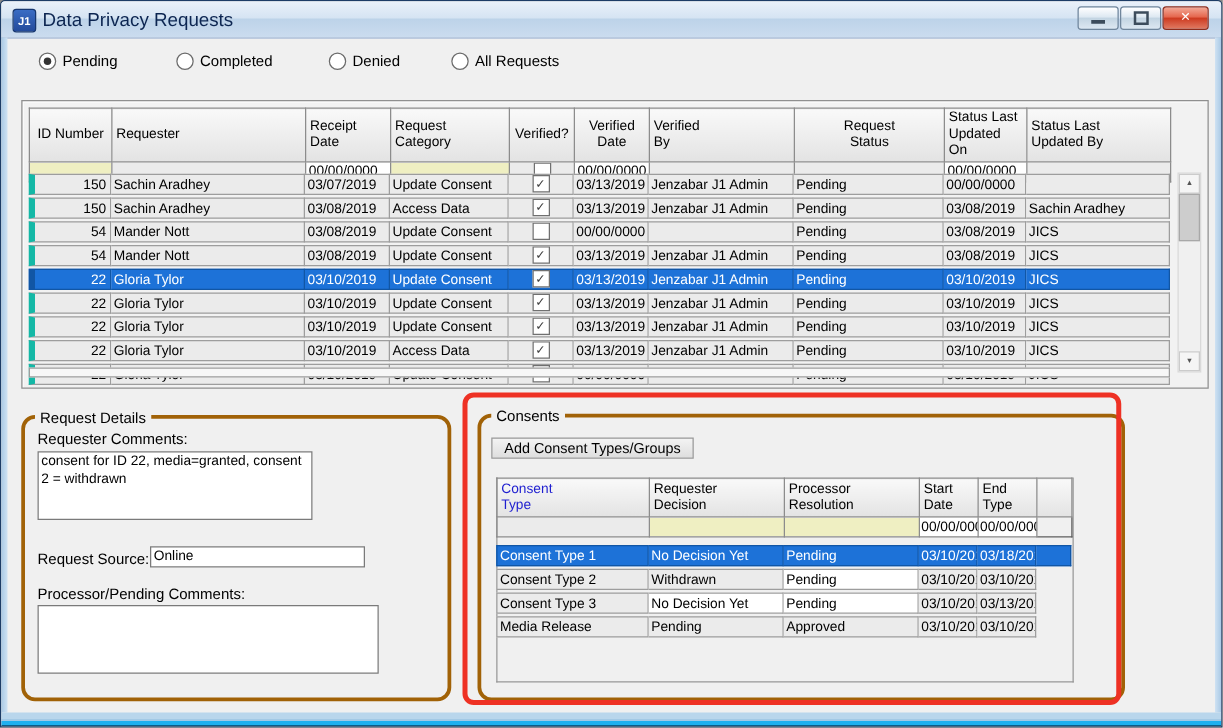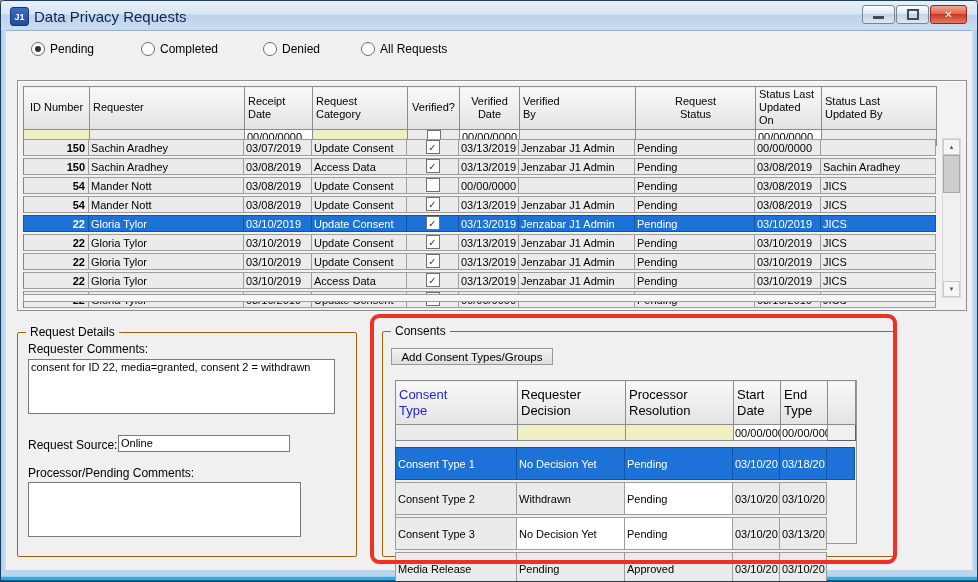--- a/index.html
+++ b/index.html
@@ -47,67 +47,67 @@
     font-size:11px;font-weight:normal;color:#000;padding:1px 3px;white-space:pre-line;line-height:1.2;overflow:hidden;}
   .req-head td{height:15px;border:1px solid #8c8c8c;background:#ebebeb;font-size:11px;padding:0 2px;
     overflow:hidden;white-space:nowrap;}
   .al{text-align:left;} .ac{text-align:center;}
   .f-yellow{background:#efefc2 !important;}
   .f-white{background:#ffffff !important;}
 
   .req-body{position:absolute;left:22px;top:136px;width:913px;border-collapse:separate;border-spacing:0 2px;}
   .req-body td{height:15px;background:#ebebeb;border:1px solid #9d9d9d;border-left:none;
     font-size:11px;padding:0 2px;overflow:hidden;white-space:nowrap;}
-  .req-body td:first-child{border-left:1px solid #14b8a6;font-weight:bold;}
+  .req-body td:first-child{border-left:5px solid #14b8a6;}
   .req-body tr.sel td{background:#1d72d8;color:#fff;border-color:#1156a5;}
   td.num{text-align:right;padding-right:3px;}
   td.ctr{text-align:center;}
   .req-strip{position:absolute;left:22px;top:293px;width:911px;height:6px;border:1px solid #9d9d9d;background:#f7f7f7;}
 
   .cb{display:inline-flex;width:12px;height:12px;background:#fff;border:1px solid #707070;
     align-items:center;justify-content:center;font-size:10px;color:#3b3b3b;vertical-align:middle;margin-top:-1px;}
 
   
   .vscroll{position:absolute;left:941px;top:137px;width:19px;height:160px;background:#f0f0f0;
     border:1px solid #d9d9d9;box-sizing:border-box;display:flex;flex-direction:column;}
   .sb-btn{height:16px;background:#f5f5f5;border:1px solid #cbcbcb;display:flex;align-items:center;
     justify-content:center;font-size:6px;color:#555;box-sizing:border-box;}
   .sb-thumb{height:38px;background:#cdcdcd;border:1px solid #a8a8a8;box-sizing:border-box;}
   .sb-space{flex:1;}
 
   
-  .grp{position:absolute;border:1px solid #a16207;border-radius:2px;}
+  .grp{position:absolute;border:3px solid #a16207;border-radius:11px;}
   .grp-label{position:absolute;top:-8px;left:8px;background:#f0f0f0;padding:0 4px;font-size:12px;color:#000;}
   .grp-details{left:16px;top:331px;width:338px;height:223px;}
   .grp-consents{left:381px;top:330px;width:512px;height:224px;}
 
   .lbl{position:absolute;font-size:12px;color:#000;}
   .textbox{position:absolute;background:#fff;border:1px solid #7a7a7a;font-size:11px;padding:1px 2px;
     box-sizing:border-box;overflow:hidden;line-height:1.25;}
 
   
   .red-annotation{position:absolute;left:369px;top:313px;width:527px;height:250px;border:4px solid #ee3124;
     border-radius:9px;pointer-events:none;z-index:5;box-sizing:border-box;}
 
   
   .btn{position:absolute;left:8px;top:16px;width:162px;height:17px;background:linear-gradient(#f3f3f3,#dedede);
     border:1px solid #989898;font-size:11.5px;display:flex;align-items:center;justify-content:center;
     font-family:inherit;color:#000;box-sizing:border-box;}
   .con-container{position:absolute;left:12px;top:48px;width:462px;height:164px;
     border-left:1px solid #979797;border-right:1px solid #979797;border-bottom:1px solid #979797;box-sizing:border-box;}
   .con-head{width:460px;border:1px solid #5e5e5e;margin-left:-1px;margin-top:0;}
   .con-head th{height:30px;background:linear-gradient(#f9f9f9,#e3e3e3);border:1px solid #8c8c8c;
-    font-size:13px;font-weight:normal;text-align:left;padding:6px 3px;white-space:pre-line;line-height:1.2;overflow:hidden;}
+    font-size:11px;font-weight:normal;text-align:left;padding:0 3px;white-space:pre-line;line-height:1.2;overflow:hidden;}
   .con-head th.sorted{color:#1f1fd0;}
   .con-head td{height:15px;border:1px solid #8c8c8c;background:#ebebeb;font-size:11px;padding:0 1px;
     overflow:hidden;white-space:nowrap;}
   .con-head td.nof{border:none;background:transparent;}
   .con-body{width:460px;margin-left:-1px;margin-top:4px;border-collapse:separate;border-spacing:0 2px;}
   .con-body td{height:15px;background:#ebebeb;border:1px solid #9d9d9d;border-left:none;font-size:11px;
-    padding:8px 2px;overflow:hidden;white-space:nowrap;}
+    padding:0 2px;overflow:hidden;white-space:nowrap;}
   .con-body td:first-child{border-left:1px solid #9d9d9d;}
   .con-body td.white{background:#fff;}
   .con-body td.filler{background:transparent;border:none;}
   .con-body tr.sel td{background:#1d72d8;color:#fff;border-color:#1156a5;}
   .con-body tr.sel td.filler{background:#1d72d8;border:1px solid #1156a5;border-left:none;}
 </style>
 </head>
 <body>
 
 <div class="window">
@@ -334,21 +334,21 @@
     <div class="sb-thumb"></div>
     <div class="sb-space"></div>
     <div class="sb-btn">
         <span>▼</span>
       </div>
   </div>
 
   <div class="grp grp-details">
     <span class="grp-label">Request Details</span>
     <span class="lbl" style="left:10px;top:9px;">Requester Comments:</span>
-    <div class="textbox" style="left:10px;top:26px;width:307px;height:55px;">consent for ID 22, media=granted, consent 2 = withdrawn</div>
+    <div class="textbox" style="left:10px;top:26px;width:220px;height:55px;">consent for ID 22, media=granted, consent 2 = withdrawn</div>
     <span class="lbl" style="left:10px;top:105px;">Request Source:</span>
     <div class="textbox" style="left:100px;top:102px;width:172px;height:17px;">Online</div>
     <span class="lbl" style="left:10px;top:133px;">Processor/Pending Comments:</span>
     <div class="textbox" style="left:10px;top:149px;width:273px;height:55px;"></div>
   </div>
 
   <div class="grp grp-consents">
     <span class="grp-label">Consents</span>
     <button class="btn">Add Consent Types/Groups</button>
 

